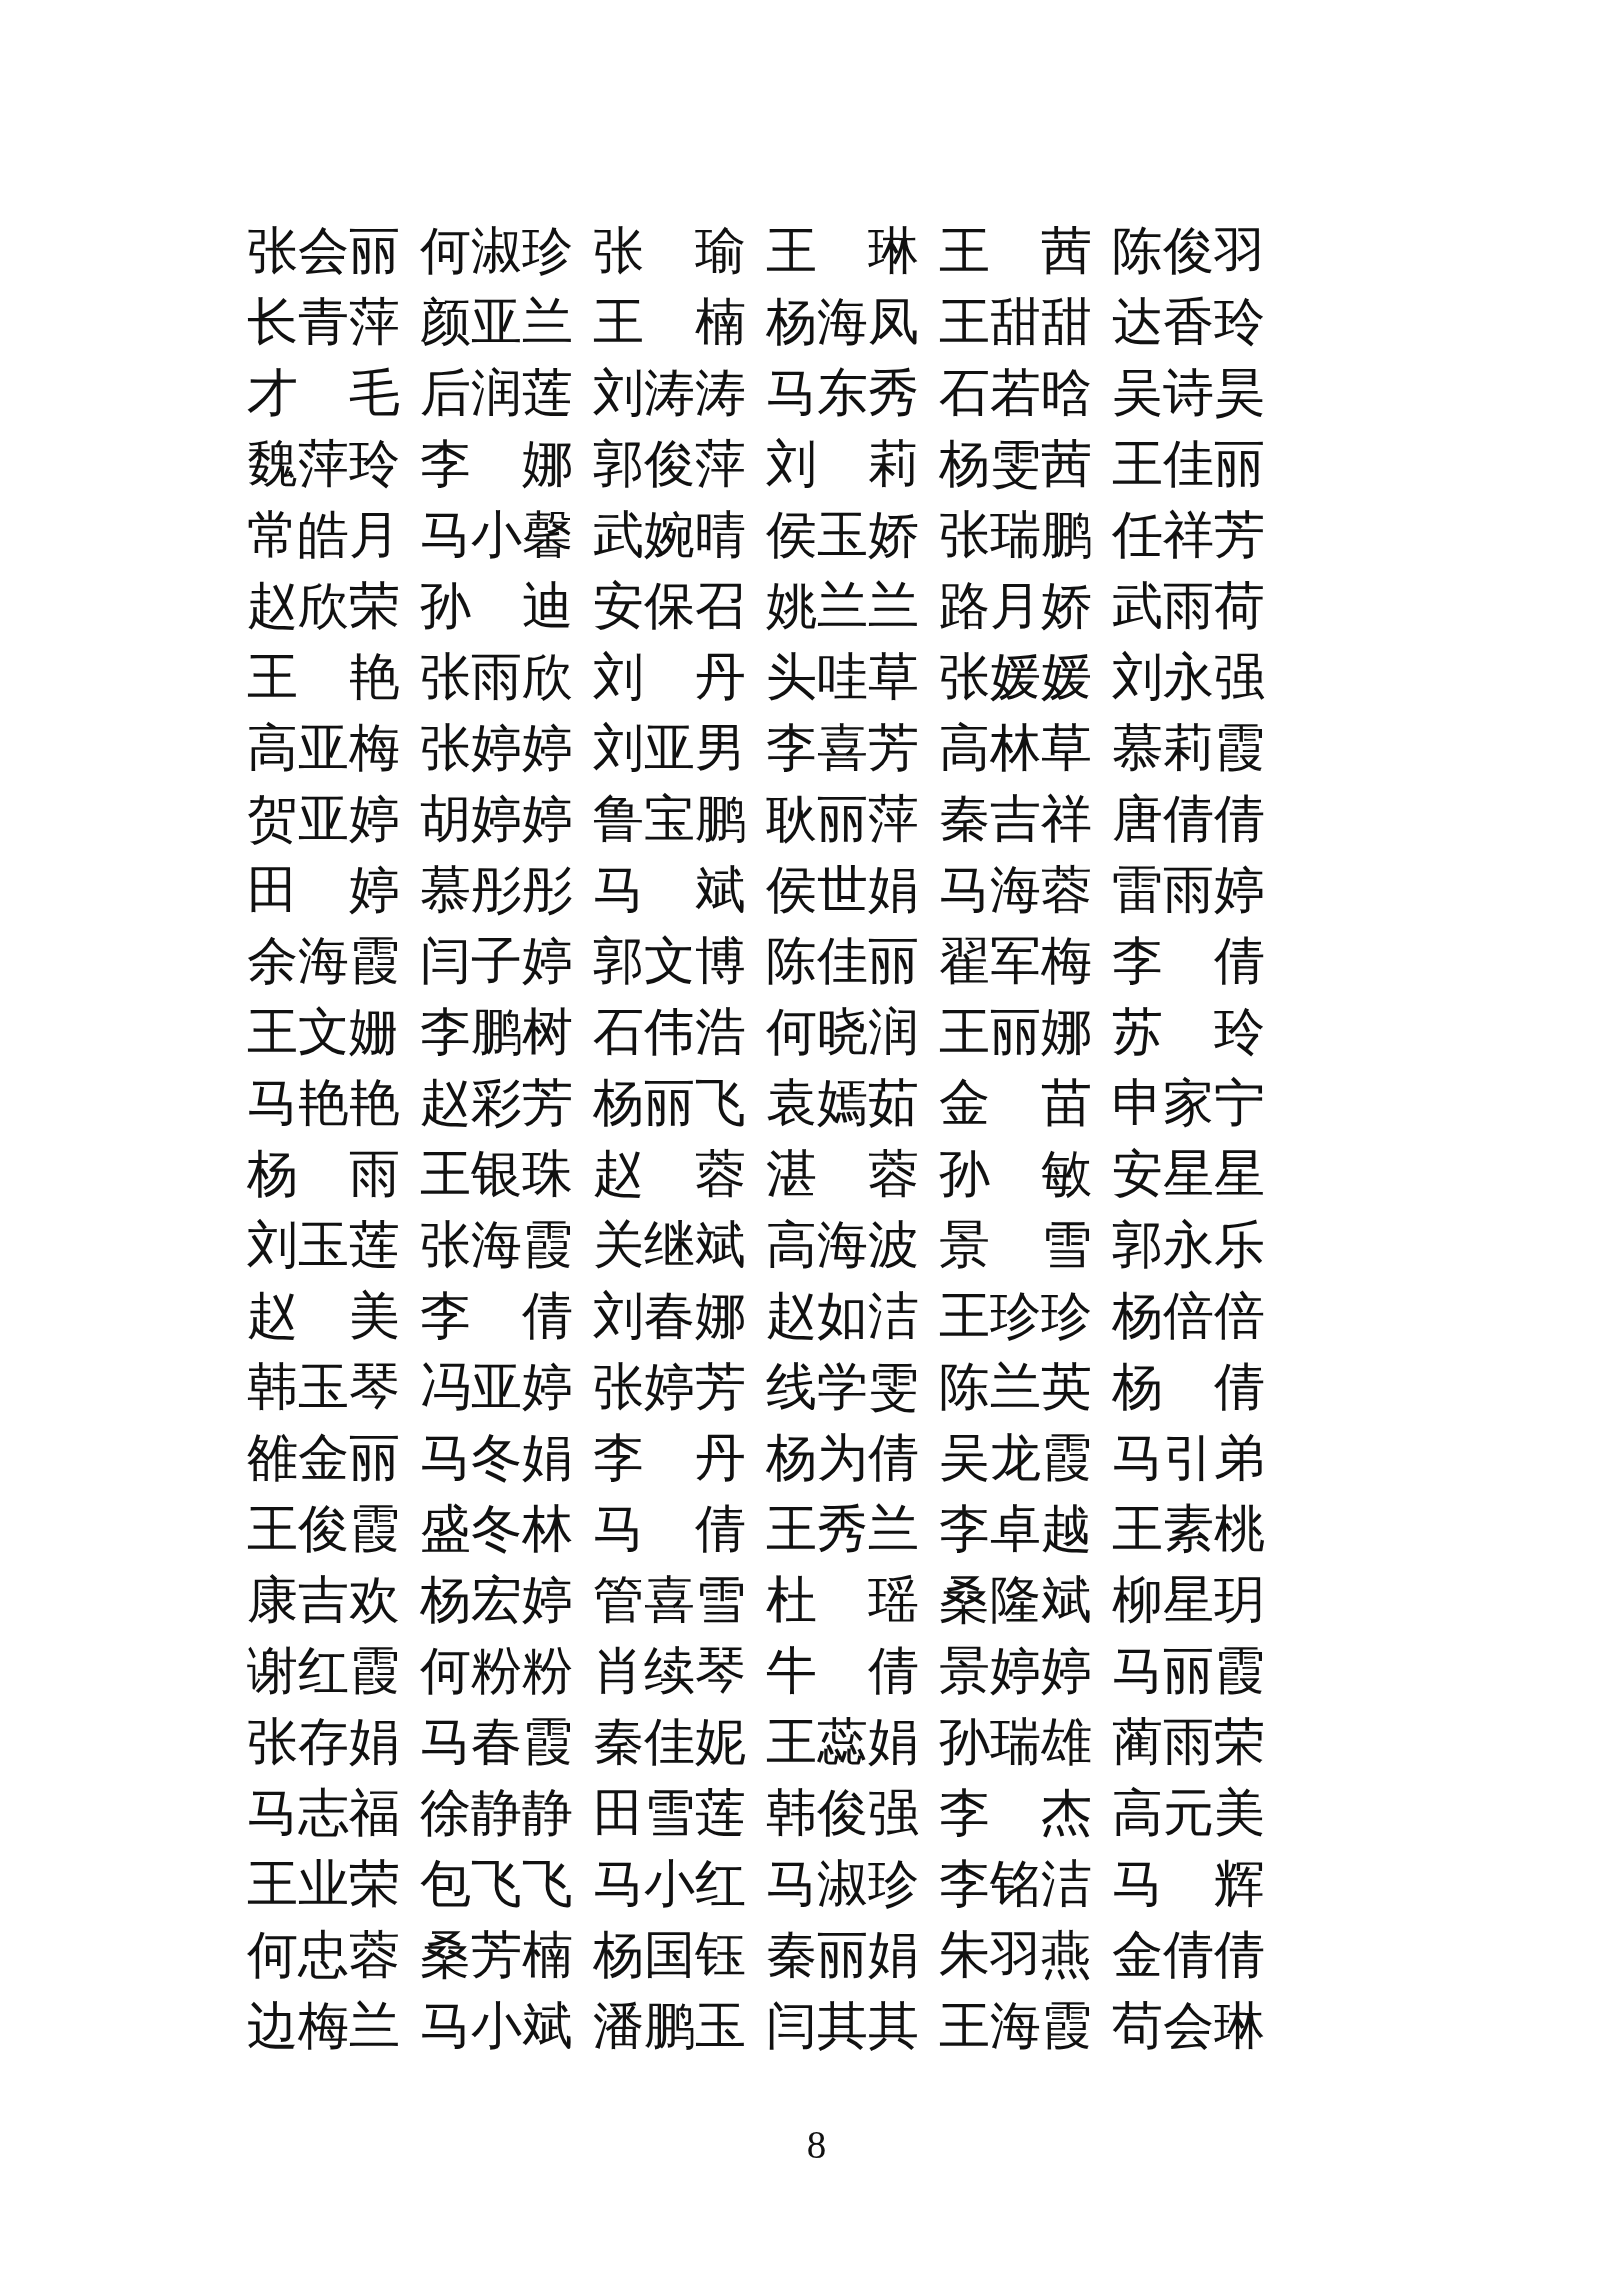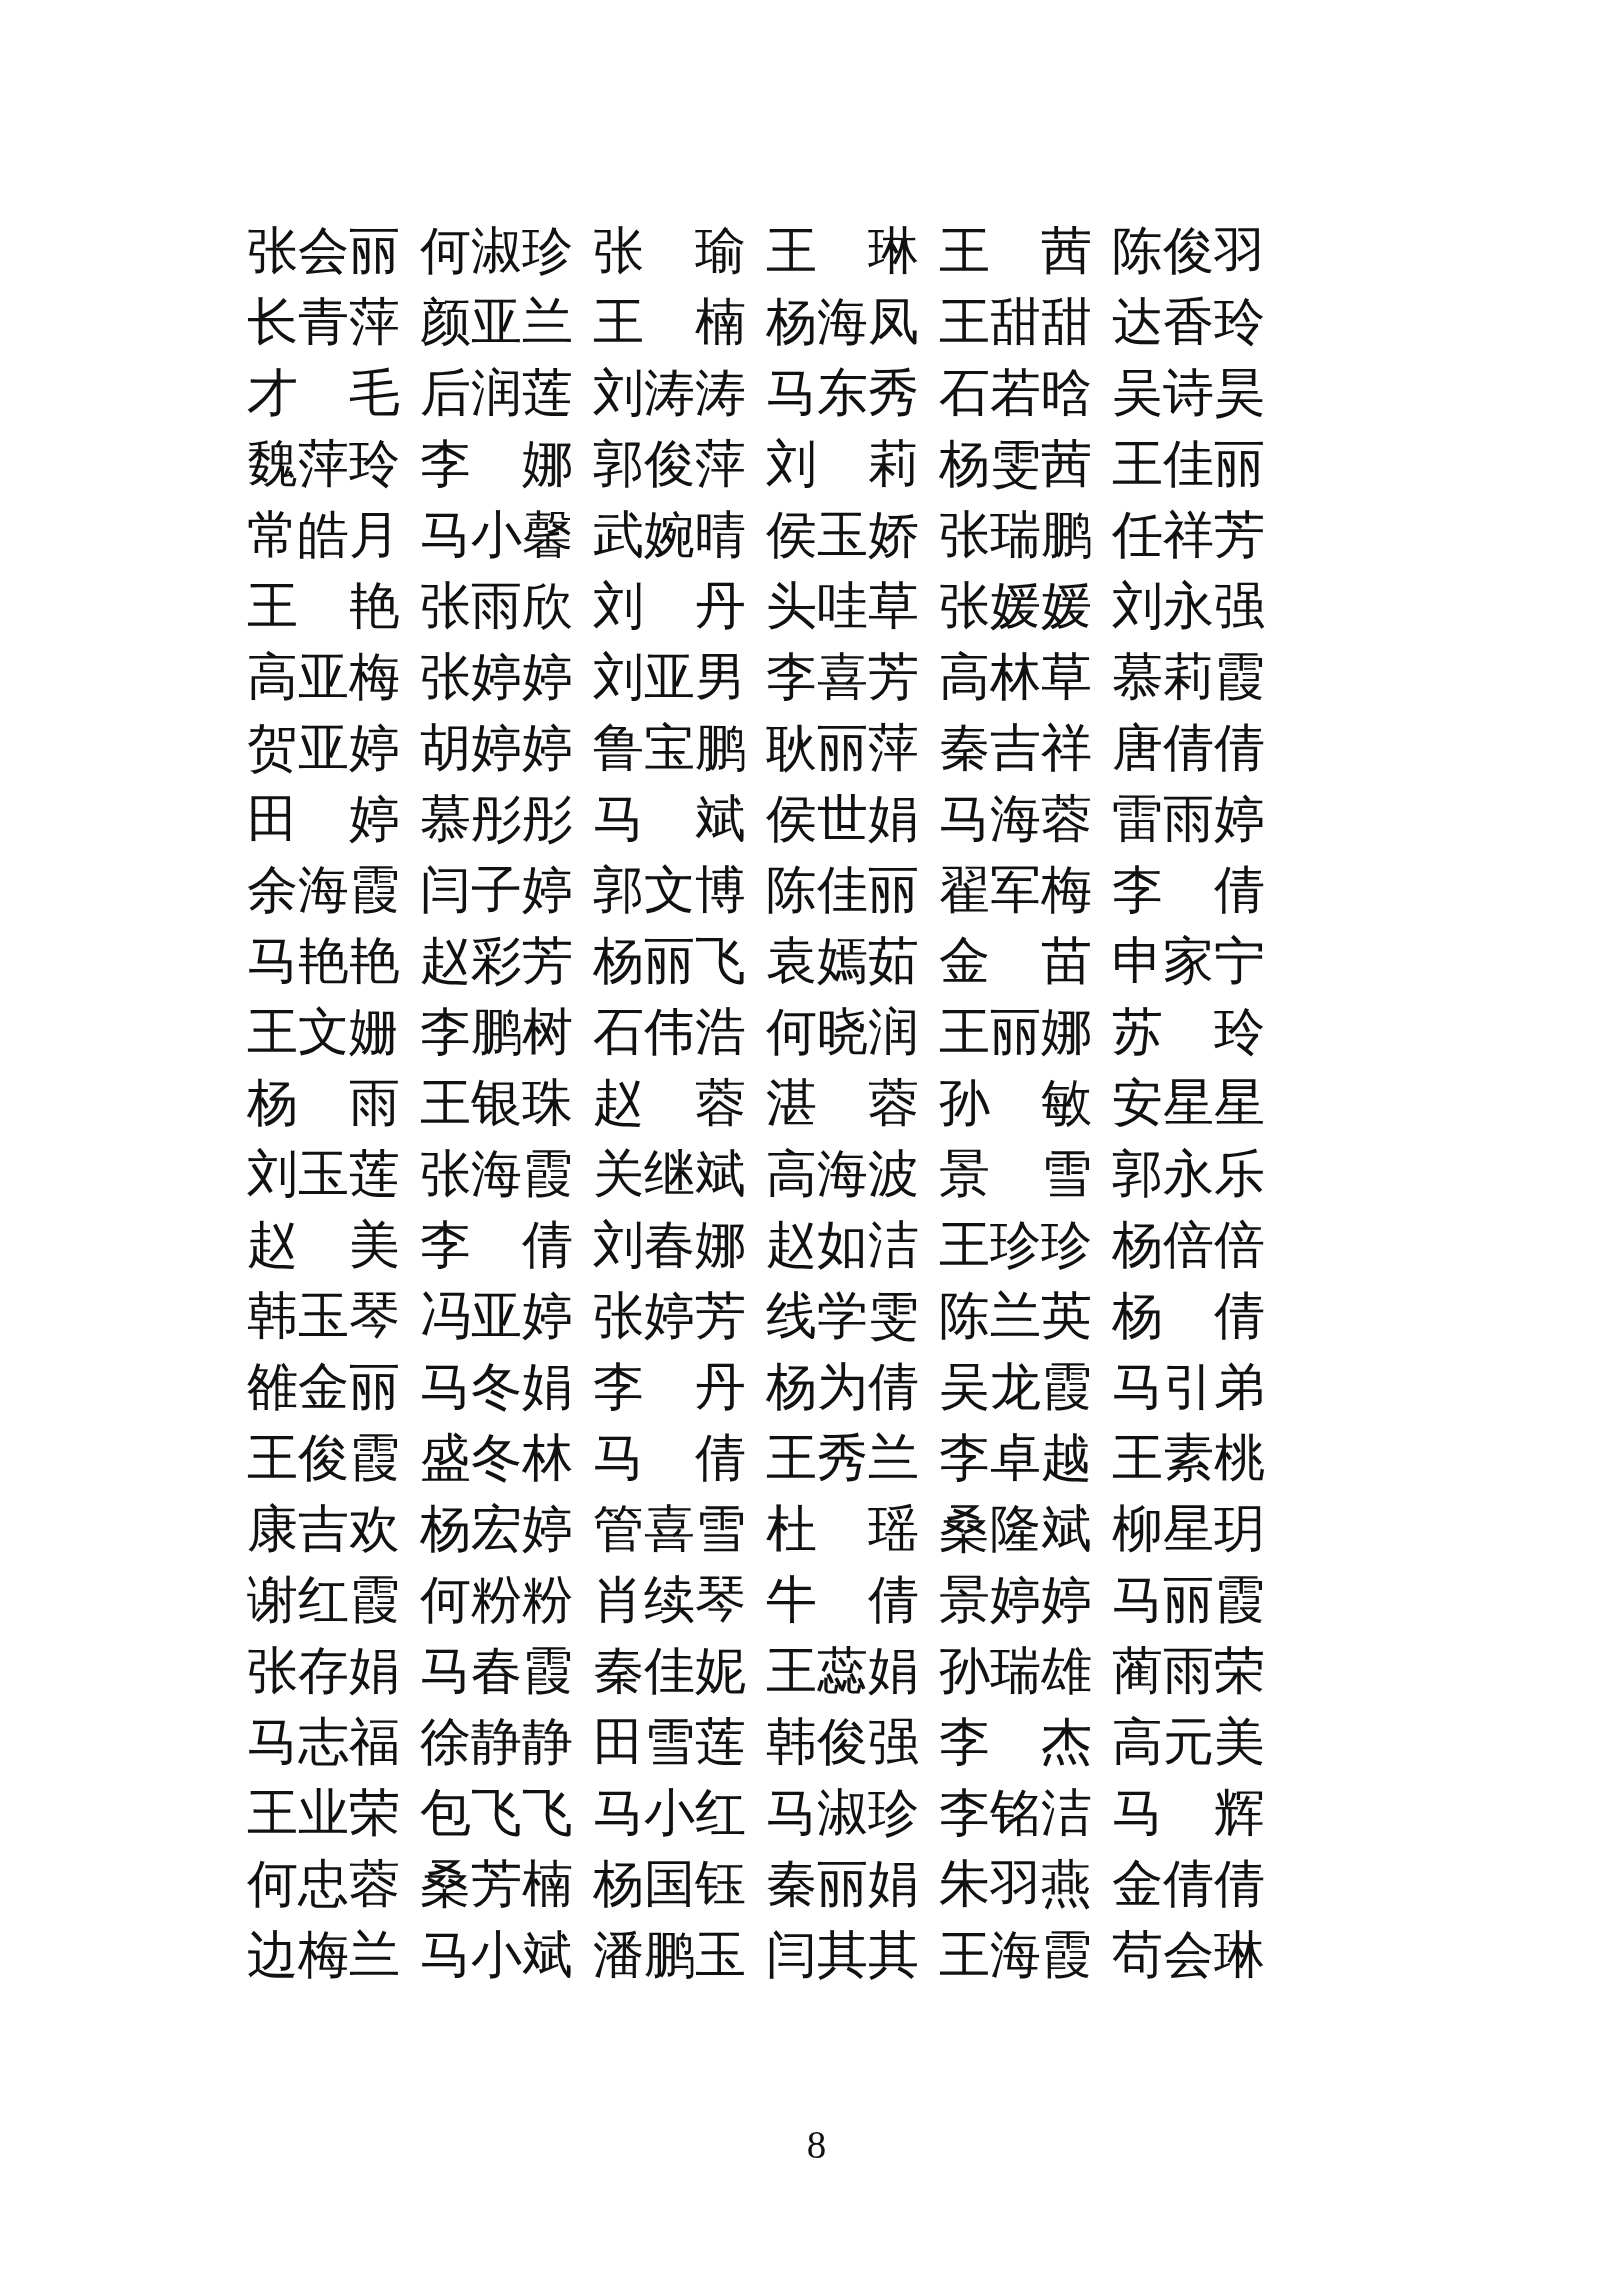--- a/index.html
+++ b/index.html
@@ -85,20 +85,28 @@
       </div>
       <div class="name-row">
         <div class="name-cell">常皓月</div>
         <div class="name-cell">马小馨</div>
         <div class="name-cell">武婉晴</div>
         <div class="name-cell">侯玉娇</div>
         <div class="name-cell">张瑞鹏</div>
         <div class="name-cell">任祥芳</div>
       </div>
       <div class="name-row">
+        <div class="name-cell">赵欣荣</div>
+        <div class="name-cell">孙　迪</div>
+        <div class="name-cell">安保召</div>
+        <div class="name-cell">姚兰兰</div>
+        <div class="name-cell">路月娇</div>
+        <div class="name-cell">武雨荷</div>
+      </div>
+      <div class="name-row">
         <div class="name-cell">王　艳</div>
         <div class="name-cell">张雨欣</div>
         <div class="name-cell">刘　丹</div>
         <div class="name-cell">头哇草</div>
         <div class="name-cell">张媛媛</div>
         <div class="name-cell">刘永强</div>
       </div>
       <div class="name-row">
         <div class="name-cell">高亚梅</div>
         <div class="name-cell">张婷婷</div>
@@ -125,36 +133,36 @@
       </div>
       <div class="name-row">
         <div class="name-cell">余海霞</div>
         <div class="name-cell">闫子婷</div>
         <div class="name-cell">郭文博</div>
         <div class="name-cell">陈佳丽</div>
         <div class="name-cell">翟军梅</div>
         <div class="name-cell">李　倩</div>
       </div>
       <div class="name-row">
+        <div class="name-cell">王文姗</div>
+        <div class="name-cell">李鹏树</div>
+        <div class="name-cell">石伟浩</div>
+        <div class="name-cell">何晓润</div>
+        <div class="name-cell">王丽娜</div>
+        <div class="name-cell">苏　玲</div>
+      </div>
+      <div class="name-row">
         <div class="name-cell">马艳艳</div>
         <div class="name-cell">赵彩芳</div>
         <div class="name-cell">杨丽飞</div>
         <div class="name-cell">袁嫣茹</div>
         <div class="name-cell">金　苗</div>
         <div class="name-cell">申家宁</div>
       </div>
       <div class="name-row">
-        <div class="name-cell">王文姗</div>
-        <div class="name-cell">李鹏树</div>
-        <div class="name-cell">石伟浩</div>
-        <div class="name-cell">何晓润</div>
-        <div class="name-cell">王丽娜</div>
-        <div class="name-cell">苏　玲</div>
-      </div>
-      <div class="name-row">
         <div class="name-cell">杨　雨</div>
         <div class="name-cell">王银珠</div>
         <div class="name-cell">赵　蓉</div>
         <div class="name-cell">湛　蓉</div>
         <div class="name-cell">孙　敏</div>
         <div class="name-cell">安星星</div>
       </div>
       <div class="name-row">
         <div class="name-cell">刘玉莲</div>
         <div class="name-cell">张海霞</div>

